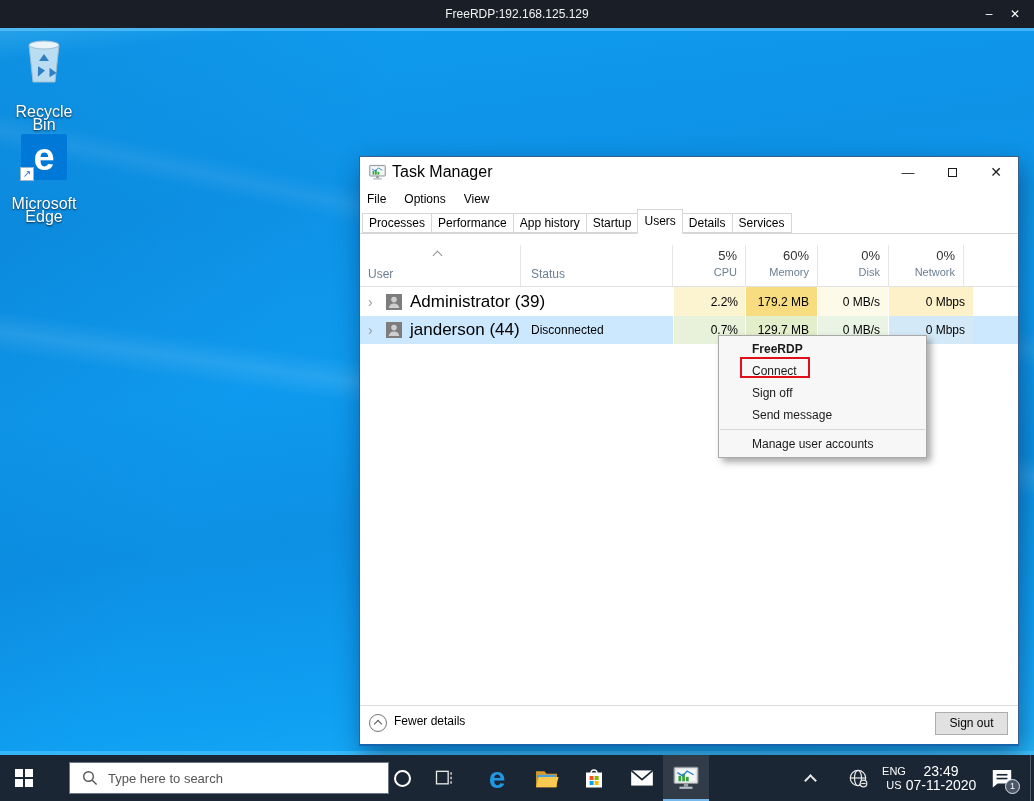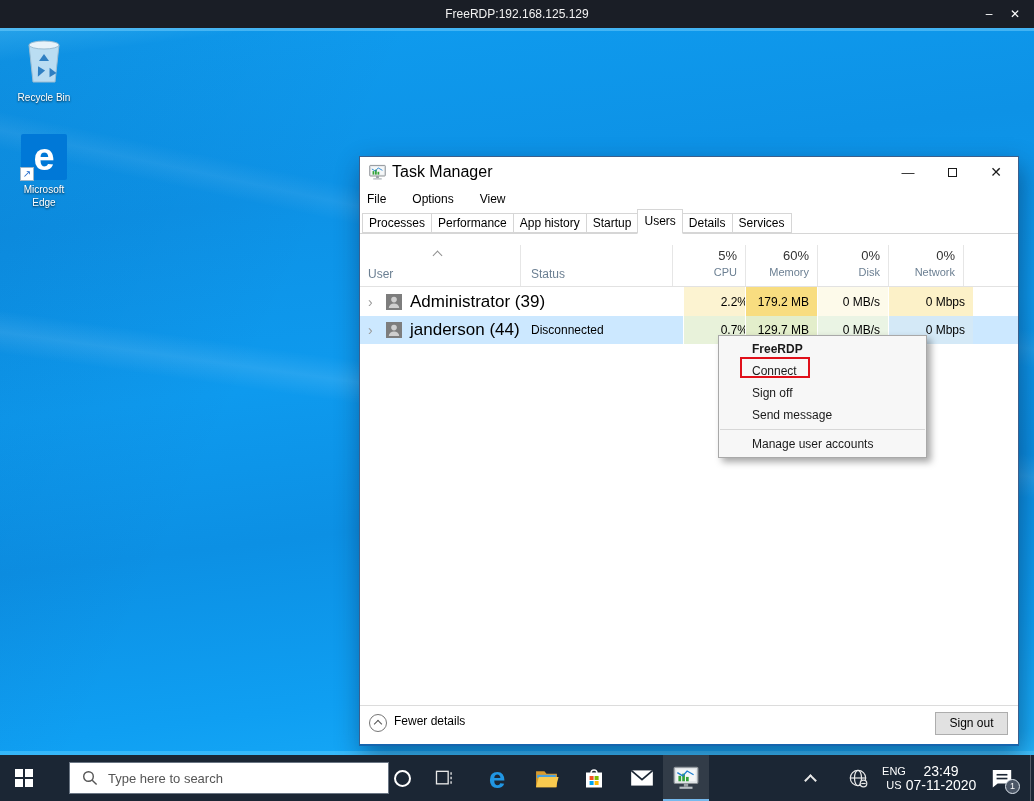--- a/index.html
+++ b/index.html
@@ -19,41 +19,41 @@
       linear-gradient(8deg, transparent 46%, rgba(255,255,255,.10) 48.5%, transparent 51%),
       linear-gradient(12deg, transparent 64%, rgba(255,255,255,.07) 66%, transparent 68%),
       linear-gradient(115deg, rgba(0,40,110,.10) 0%, rgba(0,40,110,0) 30%),
       linear-gradient(173deg, #2bb0f7 0%, #0f9bee 4%, #0d92e6 24%, #0e9aee 46%, #0c90e4 64%, #0f9ff2 84%, #19acf8 97%, #27b5fa 100%);
   }
   .desktop::before { content:""; position:absolute; top:0; left:0; right:0; height:3px; background:rgba(130,215,255,.45); }
   .desktop::after  { content:""; position:absolute; bottom:0; left:0; right:0; height:4px; background:rgba(90,205,255,.5); }
 
   
   .desk-icon { position:absolute; width:78px; text-align:center; z-index:1; cursor:default; }
-  .desk-icon .lbl { margin-top:3px; color:#fff; font-size:10px; line-height:13px; text-shadow:0 1px 2px rgba(0,0,0,.75); }
+  .desk-icon .lbl { margin-top:17px; color:#fff; font-size:16px; line-height:13px; text-shadow:0 1px 2px rgba(0,0,0,.75); }
   .recycle { left:5px; top:6px; }
   .edge-sc { left:5px; top:106px; }
   .edge-tile { position:relative; width:46px; height:46px; margin:0 auto; background:#0078d7; border-radius:2px;
     display:flex; align-items:center; justify-content:center; }
   .edge-tile .e { color:#fff; font-size:38px; font-weight:700; line-height:42px; }
   .sc-arrow { position:absolute; left:-1px; bottom:-1px; width:14px; height:14px; background:#fff; border:1px solid #9fb6c8;
     font-size:10px; line-height:12px; color:#1b66c9; text-align:center; }
 
   
   .tm-window { position:absolute; left:359px; top:128px; width:660px; height:590px; background:#fff;
     border:1px solid #3a5f8d; border-bottom:2px solid #1565ae; box-shadow:3px 10px 24px rgba(0,25,60,.45); z-index:10; }
   .tm-titlebar { position:absolute; top:0; left:0; right:0; height:30px; background:#fff; }
   .tm-title-icon { position:absolute; left:9px; top:7px; width:17px; height:17px; }
   .tm-title { position:absolute; left:32px; top:0; line-height:30px; font-size:16px; color:#000; }
   .tm-controls { position:absolute; right:0; top:0; height:30px; display:flex; }
   .tm-ctl { width:44px; height:30px; display:flex; align-items:center; justify-content:center; color:#1a1a1a; font-size:13px; }
   .tm-max-box { width:9px; height:9px; border:1px solid #1a1a1a; display:inline-block; }
   .tm-close { font-size:14px; }
 
-  .tm-menubar { position:absolute; top:30px; left:0; right:0; height:24px; display:flex; align-items:center; padding-left:7px;gap:8px; }
+  .tm-menubar { position:absolute; top:30px; left:0; right:0; height:24px; display:flex; align-items:center; padding-left:7px; }
   .tm-menu-item { font-size:12px; color:#000; padding:0 9px 0 0; margin-right:9px; }
 
   .tm-tabbar { position:absolute; top:54px; left:0; right:0; height:23px; border-bottom:1px solid #d6d6d6;
     display:flex; align-items:flex-end; padding-left:2px; }
   .tm-tab { position:relative; font-size:12px; color:#000; background:#fff; border:1px solid #d6d6d6;
     height:20px; line-height:18px; padding:0 6px; margin-right:-1px; }
   .tm-tab.active { height:25px; line-height:22px; margin-bottom:-1px; border-bottom:1px solid #fff; z-index:2; }
 
   
   .tm-thead { position:absolute; top:88px; left:0; width:658px; height:42px; border-bottom:1px solid #e2e2e2; }
@@ -69,21 +69,21 @@
   
   .tm-row { position:absolute; left:0; width:658px; cursor:default; }
   .row-admin { top:130px; height:29px; background:#fff; }
   .row-jand { top:159px; height:28px; background:#cce8ff; }
   .row-chevron { position:absolute; left:8px; top:0; height:100%; display:flex; align-items:center; color:#9b9b9b; font-size:14px; }
   .row-avatar { position:absolute; left:26px; top:50%; margin-top:-8px; width:16px; height:16px; }
   .row-name { position:absolute; left:50px; top:0; height:100%; display:flex; align-items:center; font-size:17px; color:#000; }
   .row-status { position:absolute; left:171px; top:0; height:100%; display:flex; align-items:center; font-size:12px; color:#000; }
   .heat { position:absolute; top:0; height:100%; text-align:right; font-size:12px; border-left:1px solid #fff;
     display:flex; align-items:center; justify-content:flex-end; padding-right:8px; color:#000; }
-  .c-cpu { left:323px; width:73px; } .c-mem { left:385px; width:72px; }
+  .c-cpu { left:313px; width:73px; } .c-mem { left:385px; width:72px; }
   .c-disk { left:457px; width:71px; } .c-net { left:528px; width:85px; }
   .row-admin .c-cpu { background:#fcf3d1; } .row-admin .c-mem { background:#f8dd80; }
   .row-admin .c-disk { background:#fdfaea; } .row-admin .c-net { background:#fcf1c8; }
   .row-jand .c-cpu { background:#e8f2da; } .row-jand .c-mem { background:#e3eecb; }
   .row-jand .c-disk { background:#eaf4e4; } .row-jand .c-net { background:#d4e9f7; }
 
   
   .tm-footer-sep { position:absolute; top:548px; left:0; width:658px; height:1px; background:#dcdcdc; }
   .fewer { position:absolute; left:9px; top:557px; height:18px; display:flex; align-items:flex-start; cursor:default; }
   .fewer-circle { width:18px; height:18px; border:1px solid #767676; border-radius:50%; position:relative; margin-right:7px; }

